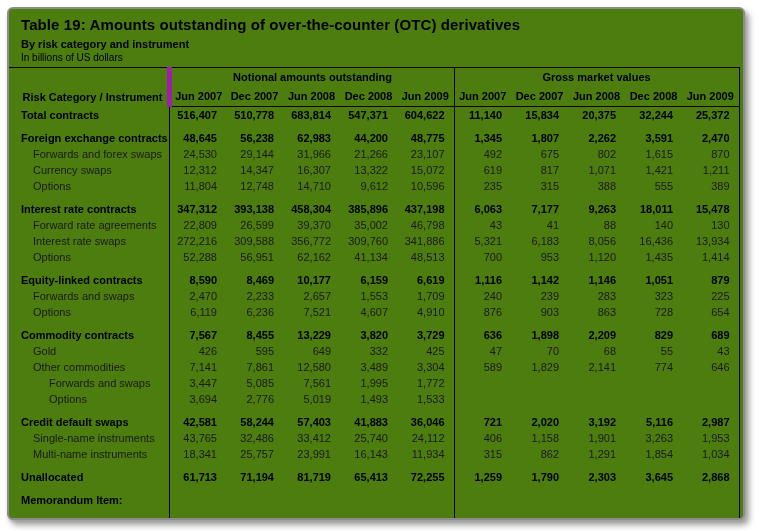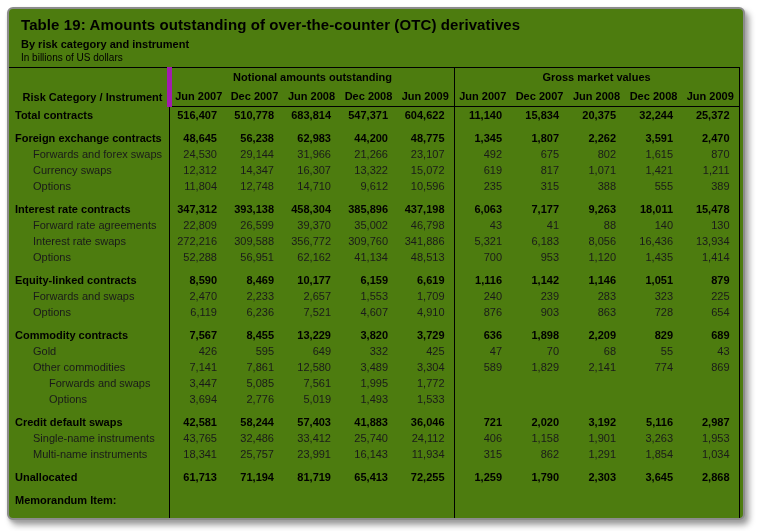--- a/index.html
+++ b/index.html
@@ -52,21 +52,21 @@
   th.month {
     text-align: center; vertical-align: bottom;
     height: 17px; padding-bottom: 4px;
   }
   thead tr.months th { border-bottom: 1px solid #000; margin-top: 40px; }
   .sep { border-right: 1px solid #000; }
 
   tbody td { height: 16px; padding: 0; vertical-align: middle; color: #1a1a1a; }
   tbody tr.b td { font-weight: bold; color: #000; }
   td.label { text-align: left; border-right: 1px solid #000; }
-  td.lvl0 { padding-left: 6px; }
+  td.lvl0 { padding-left: 12px; }
   td.lvl1 { padding-left: 24px; }
   td.lvl2 { padding-left: 40px; }
   td.num { text-align: right; padding-right: 9px; }
   tr.spacer td { height: 7px; }
 </style>
 </head>
 <body>
 
 <div class="card">
   <div class="titleblock">
@@ -347,21 +347,21 @@
           <td class="label lvl1">Other commodities</td>
           <td class="num">7,141</td>
           <td class="num">7,861</td>
           <td class="num">12,580</td>
           <td class="num">3,489</td>
           <td class="num sep">3,304</td>
           <td class="num">589</td>
           <td class="num">1,829</td>
           <td class="num">2,141</td>
           <td class="num">774</td>
-          <td class="num">869</td>
+          <td class="num">646</td>
         </tr>
         <tr>
           <td class="label lvl2">Forwards and swaps</td>
           <td class="num">3,447</td>
           <td class="num">5,085</td>
           <td class="num">7,561</td>
           <td class="num">1,995</td>
           <td class="num sep">1,772</td>
           <td class="num"></td>
           <td class="num"></td>

